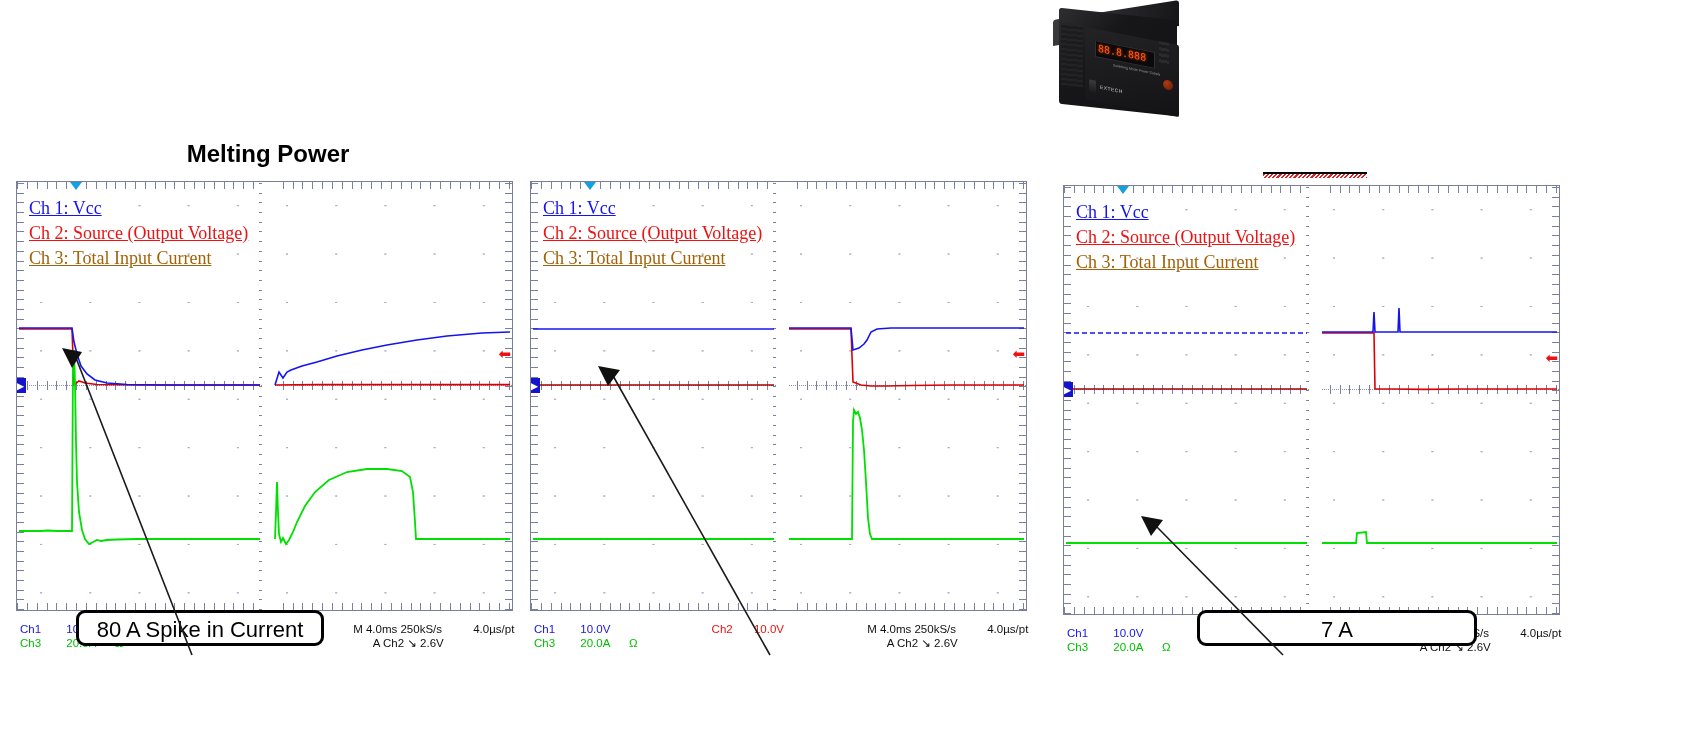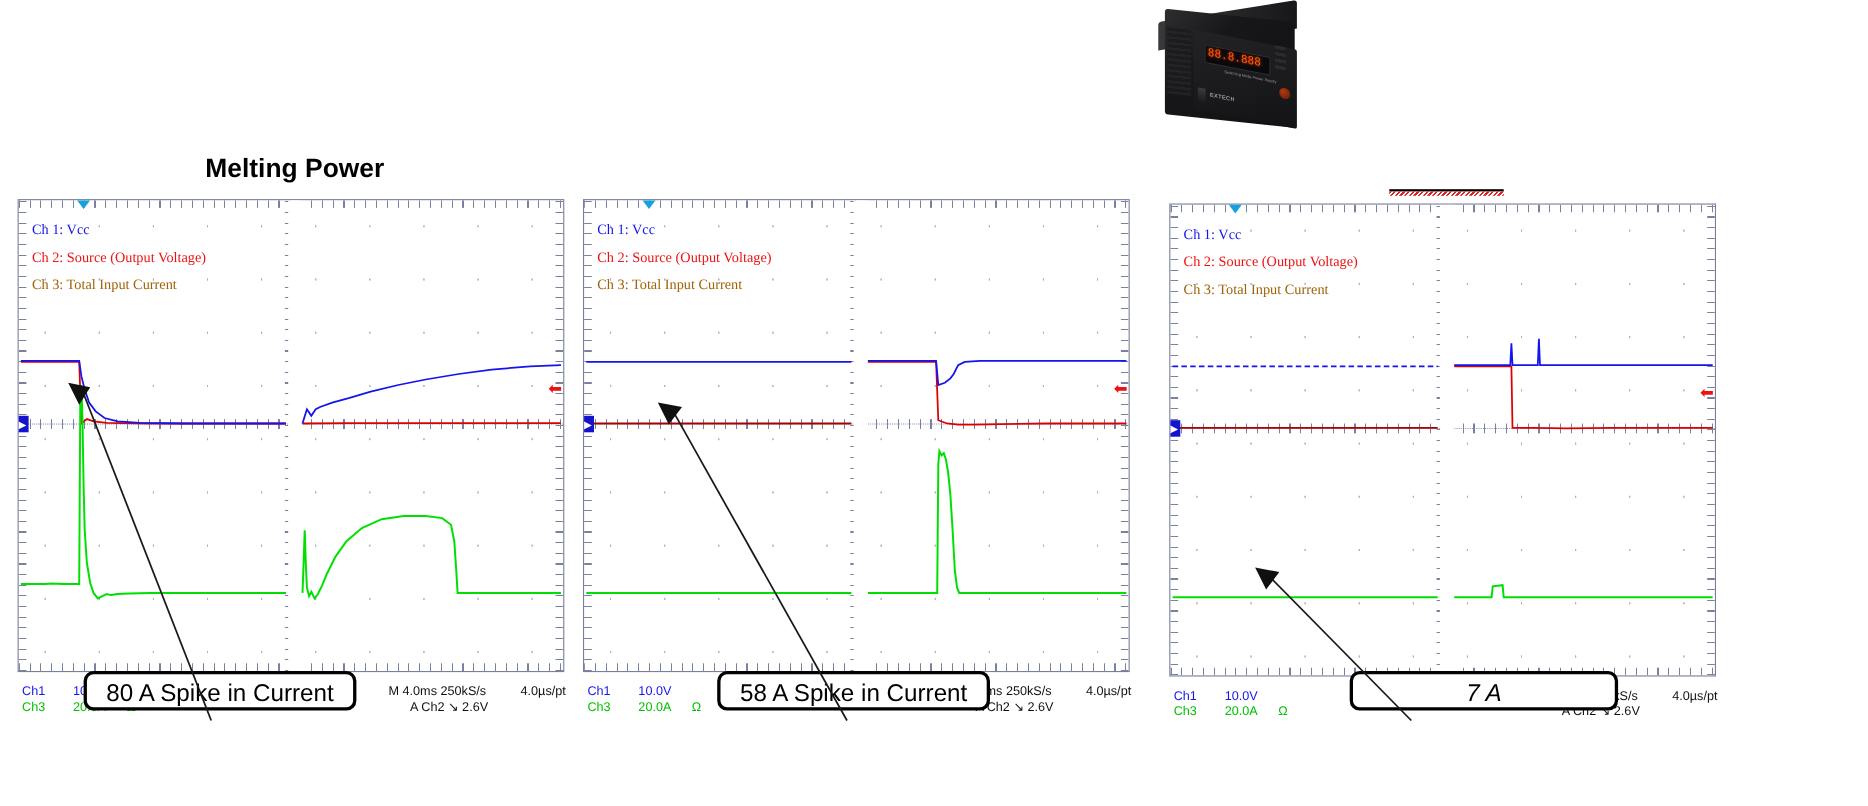--- a/index.html
+++ b/index.html
@@ -162,23 +162,24 @@
     background-image:repeating-linear-gradient(0deg,#7a80a0 0 1px, transparent 1px 9.68px);
   }
   
   .break-band{
     position:absolute;top:0;bottom:0;background:#fff;
   }
 
   .chlegend{
     position:absolute;
     font-family:"Liberation Serif", serif;
-    font-size:13px;
+    font-size:18px;
     white-space:nowrap;
     line-height:25px;
+    text-decoration:underline;
   }
   .ch1{color:#1414ee;}
   .ch2{color:#ee1111;}
   .ch3{color:#a16207;}
 
   .trig-marker{
     position:absolute;
     background:#1414cc;color:#fff;
     font-size:12px;font-family:"Liberation Sans", sans-serif;
     padding:0 2px 0 3px;
@@ -349,21 +350,20 @@
       <span class="sb-black" style="margin-left:28px;">4.0µs/pt</span>
     </div>
     <div>
       <span class="sb-green">Ch3</span>
       <span class="sb-green" style="margin-left:22px;">20.0A</span>
       <span class="sb-green" style="margin-left:16px;">Ω</span>
       <span class="sb-black" style="margin-left:246px;">A  Ch2  ↘  2.6V</span>
     </div>
   </div>
 
-  <div class="callout" style="left:130px;top:470px;width:248px;">58 A Spike in Current</div>
 </div>
 
 <div class="panel" id="panel-2">
   <div class="title-underline" style="left:208px;top:32px;width:104px;"></div>
   <div class="spell-underline" style="left:208px;top:34px;width:104px;"></div>
 
   <div class="scope" style="left:8px;top:45px;width:495px;height:428px;">
     <div class="grid"></div>
     <div class="axis-h" style="top:203px;"></div>
     <div class="axis-v" style="left:246px;"></div>
@@ -409,21 +409,21 @@
       <span class="sb-black" style="margin-left:28px;">4.0µs/pt</span>
     </div>
     <div>
       <span class="sb-green">Ch3</span>
       <span class="sb-green" style="margin-left:22px;">20.0A</span>
       <span class="sb-green" style="margin-left:16px;">Ω</span>
       <span class="sb-black" style="margin-left:246px;">A  Ch2  ↘  2.6V</span>
     </div>
   </div>
 
-  <div class="callout" style="left:172px;top:470px;width:244px;font-style:italic;">7 A</div>
+  <div class="callout" style="left:142px;top:470px;width:280px;">7 A</div>
 </div>
 
 <svg class="overlay" width="1698" height="733">
 
   <line x1="192" y1="655" x2="76" y2="358" stroke="#1a1a1a" stroke-width="1.6"></line>
   <polygon points="62,348 82,352 72,368" fill="#101010"></polygon>
 
   <line x1="770" y1="655" x2="612" y2="374" stroke="#1a1a1a" stroke-width="1.6"></line>
   <polygon points="598,366 620,370 608,386" fill="#101010"></polygon>
 

